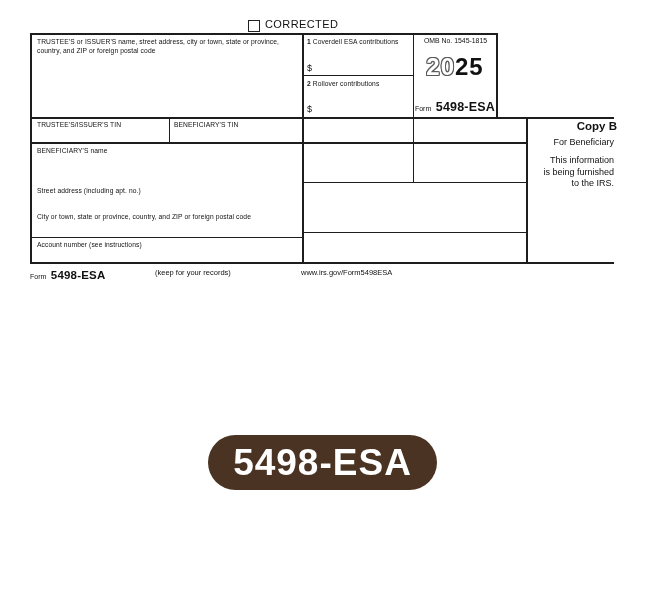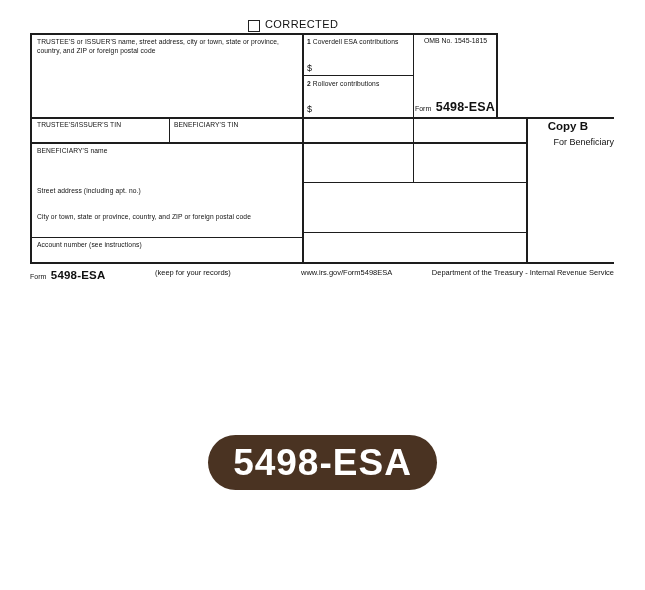--- a/index.html
+++ b/index.html
@@ -15,21 +15,21 @@
   .checkbox { position:absolute; left:248px; top:20px; width:10px; height:10px; border:1.6px solid #222; background:#fff; }
   .corrected-lbl { position:absolute; left:265px; top:18px; font-size:11px; letter-spacing:0.4px; }
   .omb-lbl { position:absolute; left:415px; top:37px; width:81px; text-align:center; font-size:6.9px; }
   .year { position:absolute; left:413px; top:53px; width:84px; text-align:center; font-size:24px; font-weight:bold; letter-spacing:1px; }
   .year-outline { color:#ffffff; text-shadow:-1px -1px 0 #5a5a5a, 1px -1px 0 #5a5a5a, -1px 1px 0 #5a5a5a, 1px 1px 0 #5a5a5a, 0 1px 0 #5a5a5a, 0 -1px 0 #5a5a5a, 1px 0 0 #5a5a5a, -1px 0 0 #5a5a5a; }
   .year-solid { color:#111; }
   .omb-form { position:absolute; left:413px; top:97px; width:84px; text-align:center; }
   .form-word { font-size:7px; }
   .form-num { font-size:12.5px; font-weight:bold; letter-spacing:0.2px; }
   .main-title { position:absolute; left:512px; top:53px; width:100px; text-align:right; font-size:11px; font-weight:bold; line-height:13.5px; }
-  .copyb-title { position:absolute; left:504px; top:120px; width:84px; text-align:right; font-size:11.5px; font-weight:bold; }
+  .copyb-title { position:absolute; left:533px; top:120px; width:84px; text-align:right; font-size:11.5px; font-weight:bold; }
   .copyb-sub { position:absolute; left:530px; top:137px; width:84px; text-align:right; font-size:9px; font-weight:normal; }
   .copyb-note { position:absolute; left:526px; top:155px; width:88px; text-align:right; font-size:9px; line-height:11.5px; }
   .footer-form { position:absolute; left:30px; top:265px; }
   .footer-form .form-word { font-size:7px; }
   .footer-form .form-num { font-size:11.5px; font-weight:bold; }
   .footer-keep { position:absolute; left:155px; top:268px; font-size:7.5px; }
   .footer-url { position:absolute; left:301px; top:268px; font-size:7.5px; }
   .footer-dept { position:absolute; left:400px; top:268px; width:214px; text-align:right; font-size:7.5px; }
   .badge {
     position:absolute; left:208px; top:435px; width:229px; height:55px; border-radius:28px;
@@ -85,34 +85,41 @@
   <div class="dollar" style="left:307px; top:63px;">$</div>
   <div class="field" style="left:316px; top:62px; width:95px; height:12px;"></div>
 
   <div class="lbl" style="left:307px; top:80px; width:104px;">
     <span class="bnum">2</span><span>Rollover contributions</span>
   </div>
   <div class="dollar" style="left:307px; top:104px;">$</div>
   <div class="field" style="left:316px; top:103px; width:95px; height:12px;"></div>
 
   <div class="omb-lbl">OMB No. 1545-1815</div>
+  <div class="year">
+    <span class="year-outline">20</span><span class="year-solid">25</span>
+  </div>
   <div class="omb-form">
     <span class="form-word">Form</span>
     <span class="form-num">5498-ESA</span>
   </div>
 
 
   <div class="copyb-title">Copy B</div>
   <div class="copyb-sub">For Beneficiary</div>
+  <div class="copyb-note">
+    <div>This information</div>
+    <div>is being furnished</div>
+    <div>to the IRS.</div>
+  </div>
 
   <div class="footer-form">
     <span class="form-word">Form</span>
     <span class="form-num">5498-ESA</span>
   </div>
   <div class="footer-keep">(keep for your records)</div>
   <div class="footer-url">www.irs.gov/Form5498ESA</div>
-  <div class="footer-dept">Department of the Treasury - Internal Revenue Service</div>
 
   <div class="badge">
     <span class="badge-text">5498-ESA</span>
   </div>
 
 </div>
 
 </body></html>

